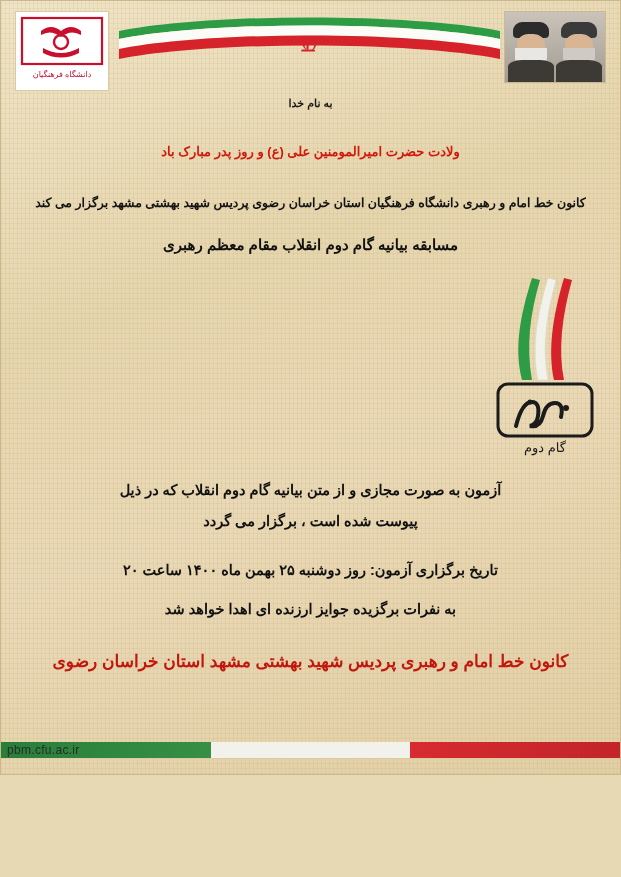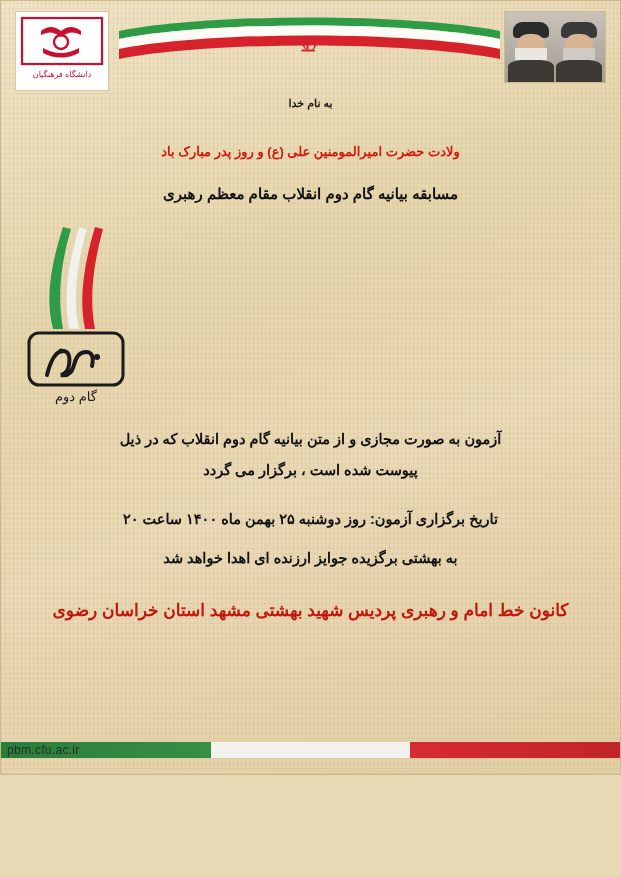--- a/index.html
+++ b/index.html
@@ -142,21 +142,21 @@
   .contest-line {
     margin-top: 26px;
     font-size: 15px;
     font-weight: 700;
     color: #111;
   }
   
   .emblem-wrap {
     margin-top: 22px;
     display: flex;
-    justify-content: flex-start;
+    justify-content: flex-end;
     align-items: center;
     height: 185px;
   }
   
   .body-text {
     margin-top: 14px;
     direction: rtl;
     text-align: center;
     color: #111;
     font-size: 14.5px;
@@ -249,20 +249,21 @@
             <div class="robe"></div>
         </div>
       </div>
     </div>
   </div>
 
   <div class="line bism">به نام خدا</div>
 
   <div class="line red-line">ولادت حضرت امیرالمومنین علی (ع) و روز پدر مبارک باد</div>
 
+  <div class="line org-line">کانون خط امام و رهبری دانشگاه فرهنگیان استان خراسان رضوی پردیس شهید بهشتی مشهد برگزار می کند</div>
 
   <div class="line contest-line">مسابقه بیانیه گام دوم انقلاب مقام معظم رهبری</div>
 
   <div class="emblem-wrap">
     <svg width="150" height="185" viewBox="0 0 150 185">
       <g>
         <path d="M62 2 C 50 40, 44 72, 52 104 L62 104 C 56 70, 60 38, 70 4 Z" fill="#2e9b45"></path>
         <path d="M78 2 C 66 42, 62 74, 68 104 L78 104 C 72 72, 76 40, 86 4 Z" fill="#f2f2ec" stroke="#ded9c8" stroke-width="0.6"></path>
         <path d="M94 2 C 82 42, 78 76, 84 104 L94 104 C 88 74, 92 40, 102 4 Z" fill="#d6222a"></path>
       </g>
@@ -275,21 +276,21 @@
       <text x="75" y="176" text-anchor="middle" font-size="13" fill="#1b1b1b" font-family="Liberation Sans, sans-serif">گام دوم</text>
     </svg>
   </div>
 
   <div class="body-text">
     <div class="p1">
       <div>آزمون به صورت مجازی و از متن بیانیه گام دوم انقلاب که در ذیل</div>
       <div>پیوست شده است ، برگزار می گردد</div>
     </div>
     <div class="p2">تاریخ برگزاری آزمون: روز دوشنبه ۲۵ بهمن ماه ۱۴۰۰ ساعت ۲۰</div>
-    <div class="p3">به بهشتی برگزیده جوایز ارزنده ای اهدا خواهد شد</div>
+    <div class="p3">به نفرات برگزیده جوایز ارزنده ای اهدا خواهد شد</div>
   </div>
 
   <div class="signature">کانون خط امام و رهبری پردیس شهید بهشتی مشهد استان خراسان رضوی</div>
 
   <div class="footer">
     <div class="footer-strip"></div>
     <div class="footer-url">pbm.cfu.ac.ir</div>
   </div>
 
 </div>

